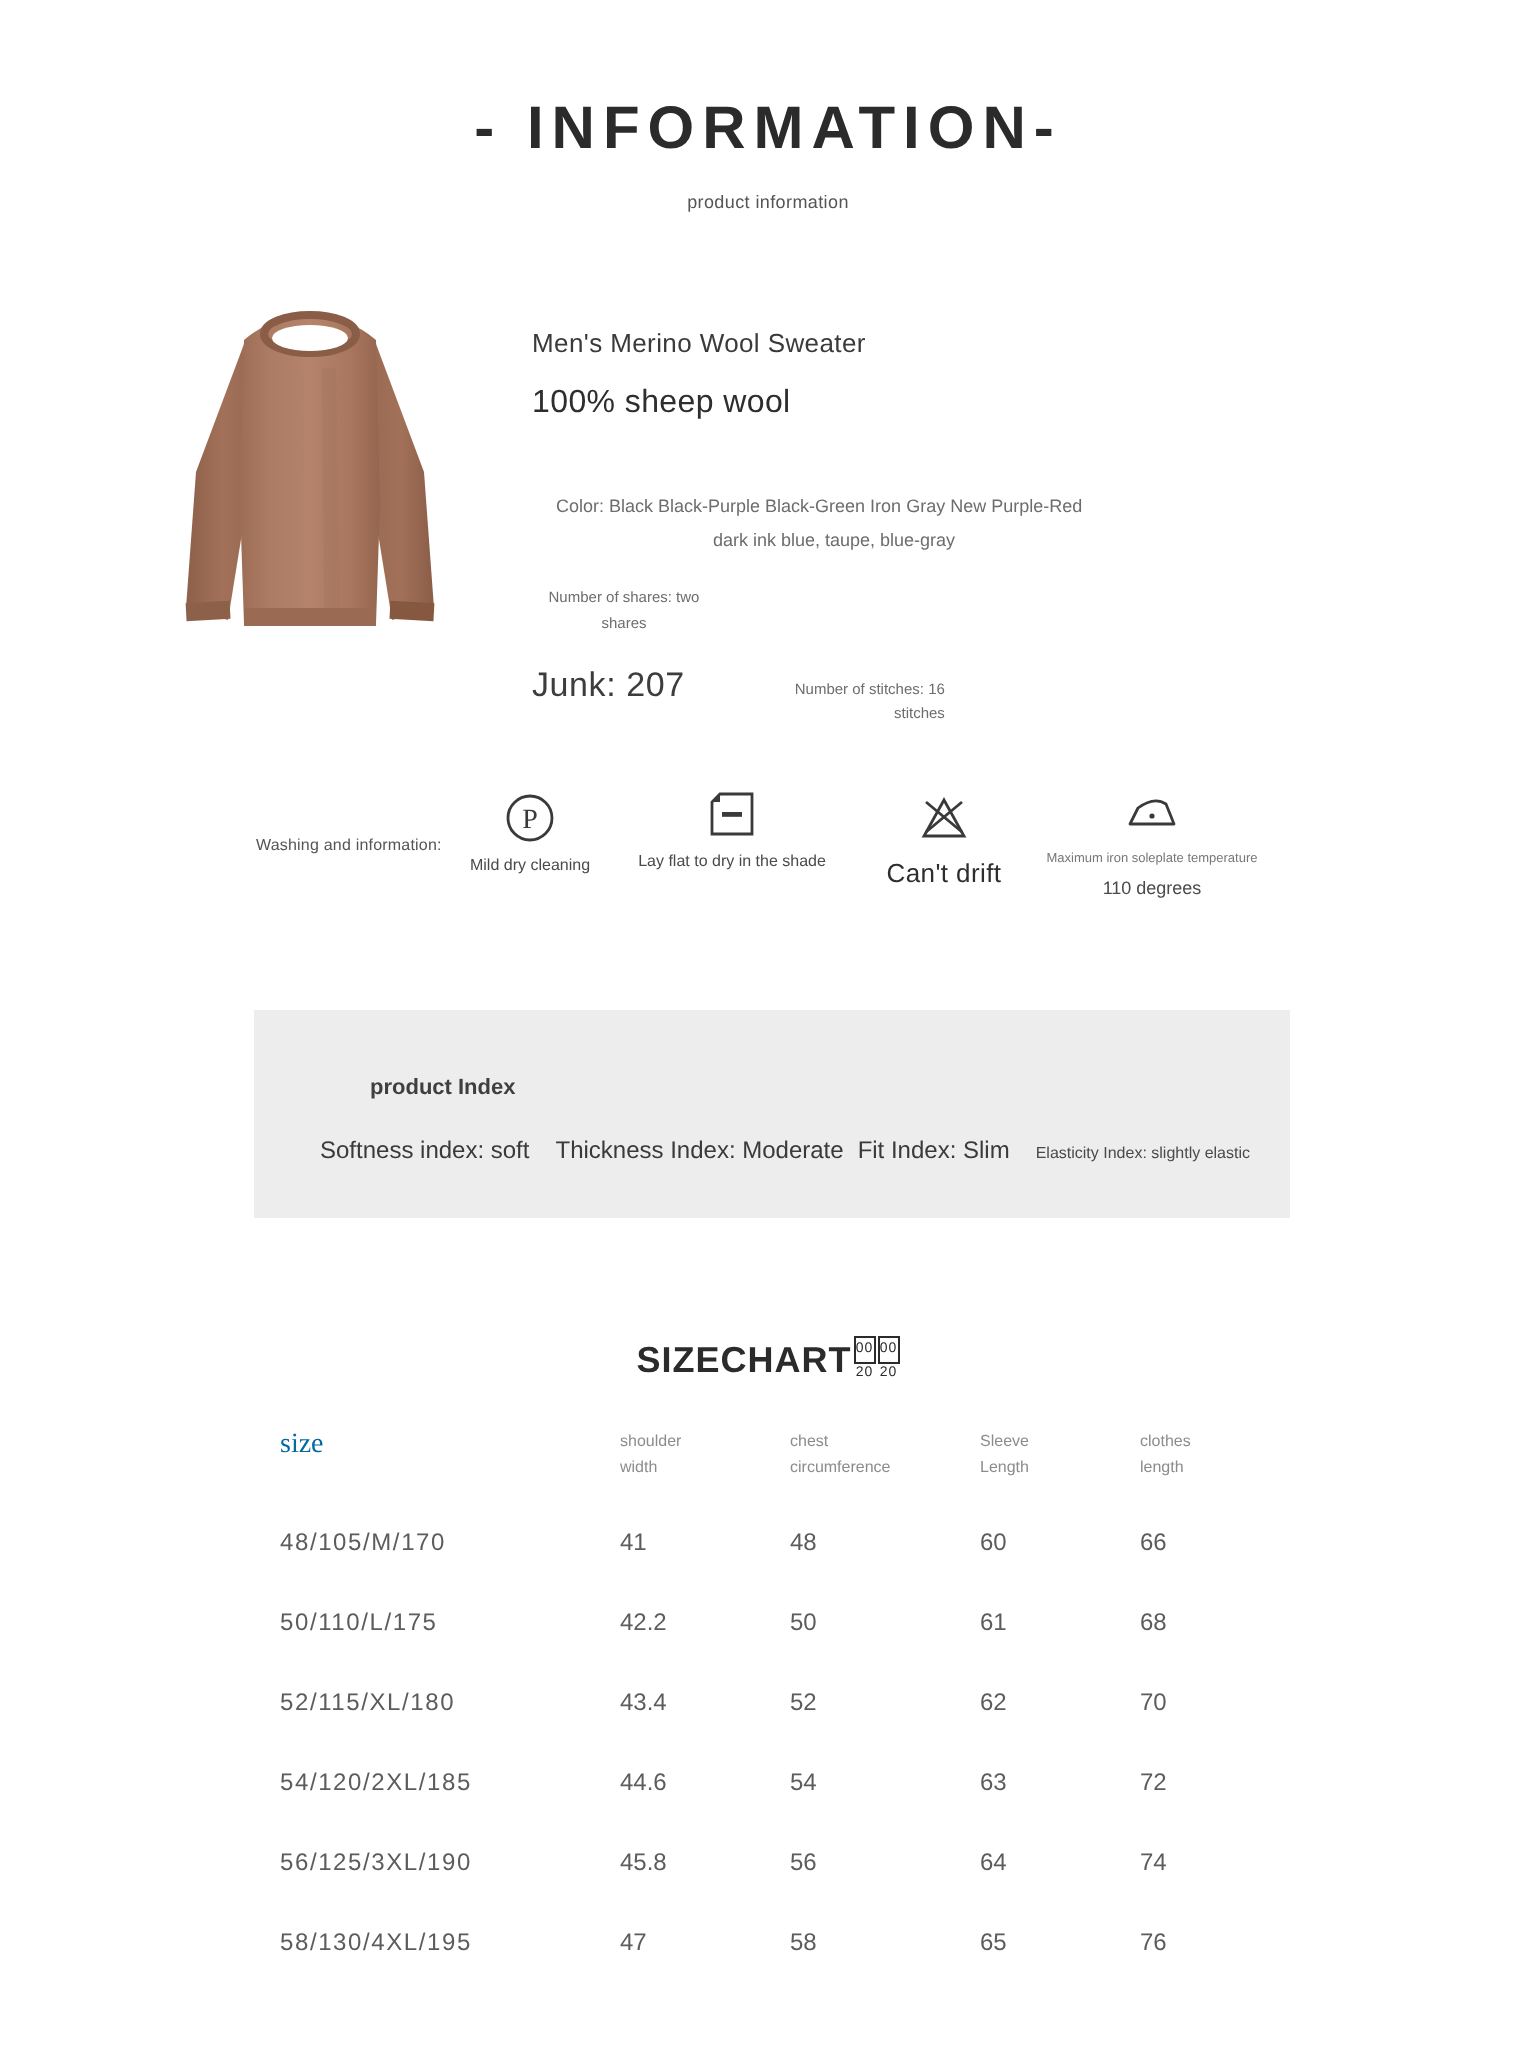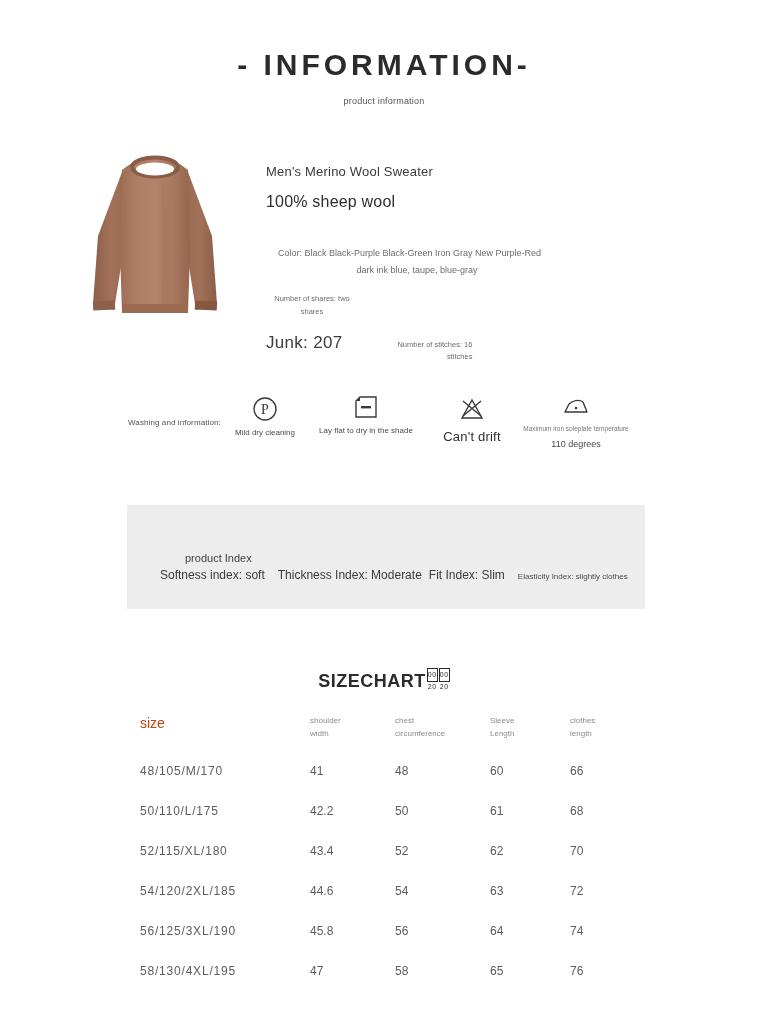--- a/index.html
+++ b/index.html
@@ -128,23 +128,24 @@
 
   
   .index-panel {
     position: absolute;
     left: 127px; top: 505px;
     width: 518px; height: 104px;
     background: #ededed;
   }
   .index-title {
     position: absolute;
-    left: 58px; top: 47px;
+    left: 58px; top: 33px;
     font-size: 11px;
     color: #3f3f3f;
+    font-weight: bold;
   }
   .index-values {
     position: absolute;
     left: 33px; top: 63px;
     display: flex;
     align-items: baseline;
   }
   .idx { color: #3a3a3a; white-space: nowrap; }
   .idx-1 { font-size: 12px; }
   .idx-2 { font-size: 12px; margin-left: 13px; }
@@ -182,23 +183,24 @@
     border-collapse: collapse;
   }
   .size-table th, .size-table td {
     text-align: left;
     font-weight: normal;
     padding: 0;
   }
   .size-table thead th { vertical-align: top; padding-bottom: 10px; }
   .th-size {
     font-size: 14px;
-    color: #c2410c;
+    color: #0369a1;
     padding-left: 55px;
     padding-top: 12px;
+    font-family: Liberation Serif, serif;
   }
   .th-col {
     font-size: 8px;
     color: #8c8c8c;
     line-height: 1.6;
     text-align: center;
   }
   .size-table tbody td { height: 40px; vertical-align: middle; }
   .td-size {
     font-size: 12px;
@@ -321,21 +323,21 @@
     <span class="lbl2">110 degrees</span>
   </div>
 </div>
 
 <div class="index-panel">
   <div class="index-title">product Index</div>
   <div class="index-values">
     <span class="idx idx-1">Softness index: soft</span>
     <span class="idx idx-2">Thickness Index: Moderate</span>
     <span class="idx idx-3">Fit Index: Slim</span>
-    <span class="idx idx-4">Elasticity Index: slightly clothes</span>
+    <span class="idx idx-4">Elasticity Index: slightly elastic</span>
   </div>
 </div>
 
 <div class="size-heading">
   <span>SIZECHART</span><span class="tofu">00<br>20</span><span class="tofu">00<br>20</span>
 </div>
 
 <table class="size-table">
   <colgroup>
     <col class="col-w1">

